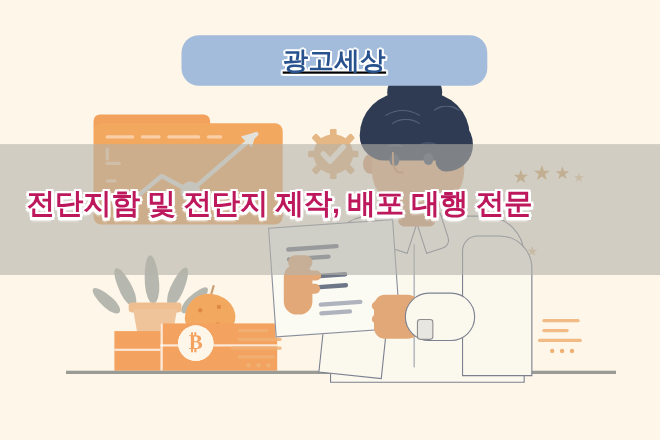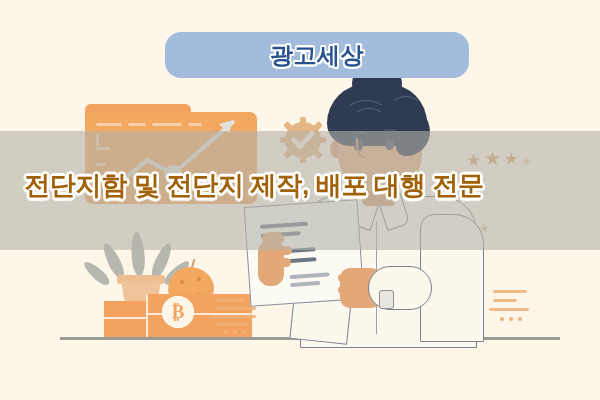--- a/index.html
+++ b/index.html
@@ -293,26 +293,27 @@
     position: absolute;
     left: 0; top: 131px;
     width: 600px; height: 119px;
     background: rgba(180,178,170,.60);
   }
 
   
   .badge {
     position: absolute;
     left: 165px; top: 32px;
-    width: 304px; height: 46px;
+    width: 278px; height: 46px;
     background: #A3BCDC;
     border-radius: 16px;
     display: flex;
     align-items: center;
     justify-content: center;
+    text-decoration: underline;
   }
   .badge-text {
     font-size: 23px;
     font-weight: bold;
     color: #27528E;
     letter-spacing: .5px;
     text-shadow:
       -1.6px -1.6px 0 #fff,  1.6px -1.6px 0 #fff,
       -1.6px  1.6px 0 #fff,  1.6px  1.6px 0 #fff,
       0 -1.8px 0 #fff, 0 1.8px 0 #fff,
@@ -320,21 +321,21 @@
   }
 
   
   .headline {
     position: absolute;
     left: 0; top: 168px;
     width: 508px;
     text-align: center;
     font-size: 26px;
     font-weight: bold;
-    color: #a16207;
+    color: #be185d;
     letter-spacing: -.3px;
     text-shadow:
       -2px -2px 0 #fff,  2px -2px 0 #fff,
       -2px  2px 0 #fff,  2px  2px 0 #fff,
        0   -2.6px 0 #fff, 0 2.6px 0 #fff,
       -2.6px 0 0 #fff,  2.6px 0 0 #fff,
       -1px  3px 2px rgba(255,255,255,.9);
   }
 </style>
 </head>

